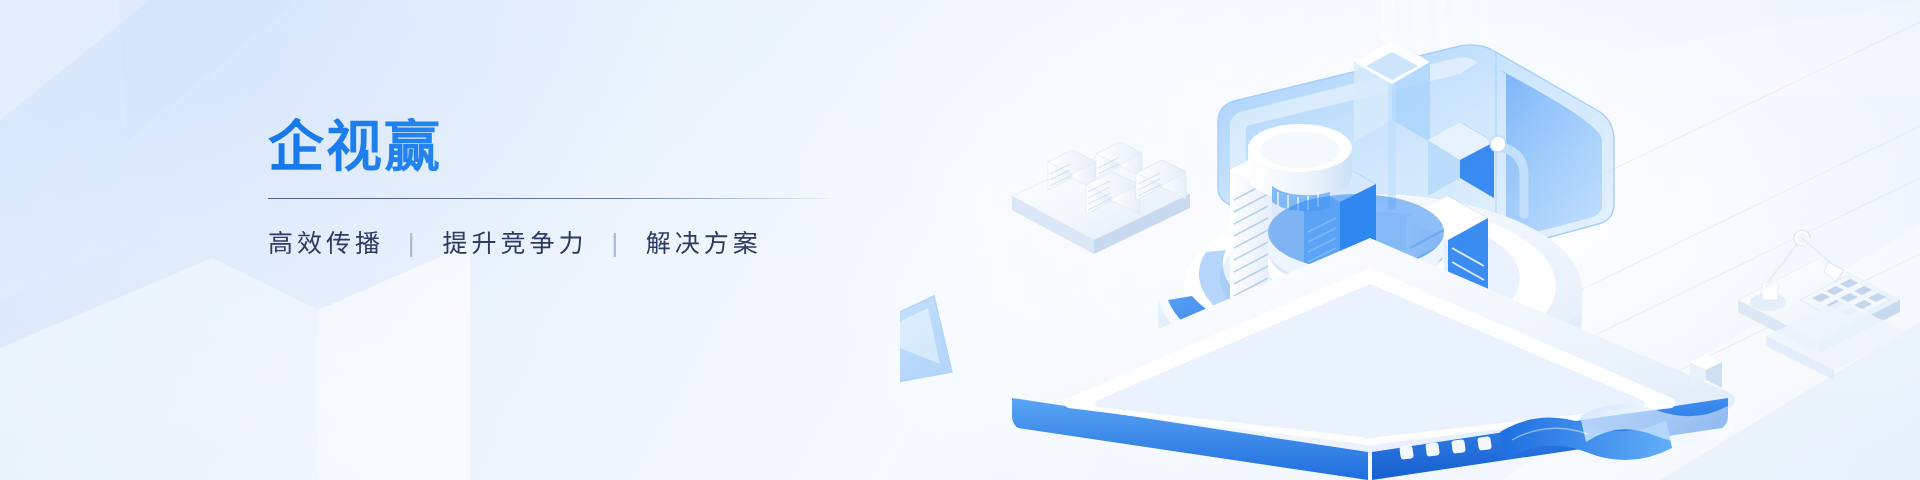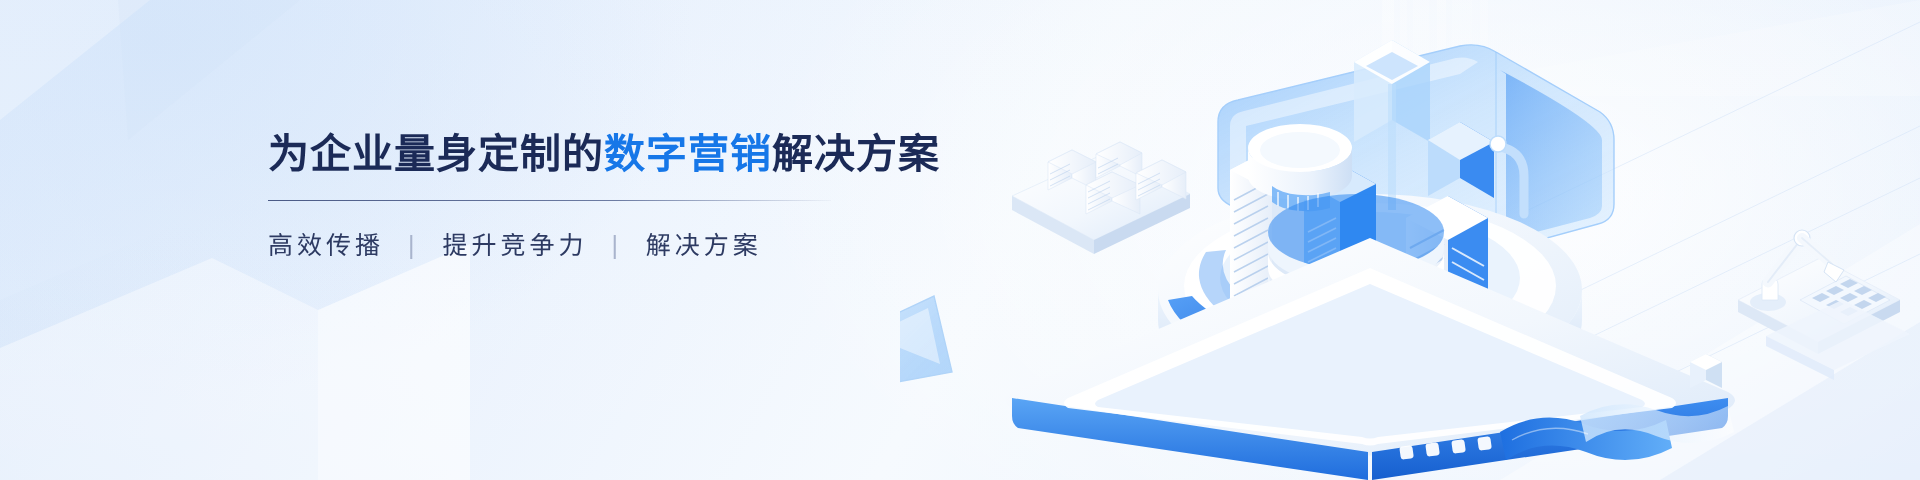--- a/index.html
+++ b/index.html
@@ -362,24 +362,22 @@
 
       <g>
         <polygon points="866,336 942,300 1010,334 934,370" fill="#eef5fd" opacity="0.85"></polygon>
         <polygon points="866,336 934,370 934,380 866,346" fill="#dfeafa" opacity="0.8"></polygon>
       </g>
     </svg>
   </div>
 
   <div class="content">
 
-
-    <div class="headline">
-      <span>为企业量身定制的</span><span class="hl">数字营销</span><span>解决方案</span>
-    </div>
+    <div class="brand">企视赢</div>
+
 
     <div class="divider"></div>
 
     <div class="tagline">
       <span>高效传播</span>
       <span class="sep">|</span>
       <span>提升竞争力</span>
       <span class="sep">|</span>
       <span>解决方案</span>
     </div>

